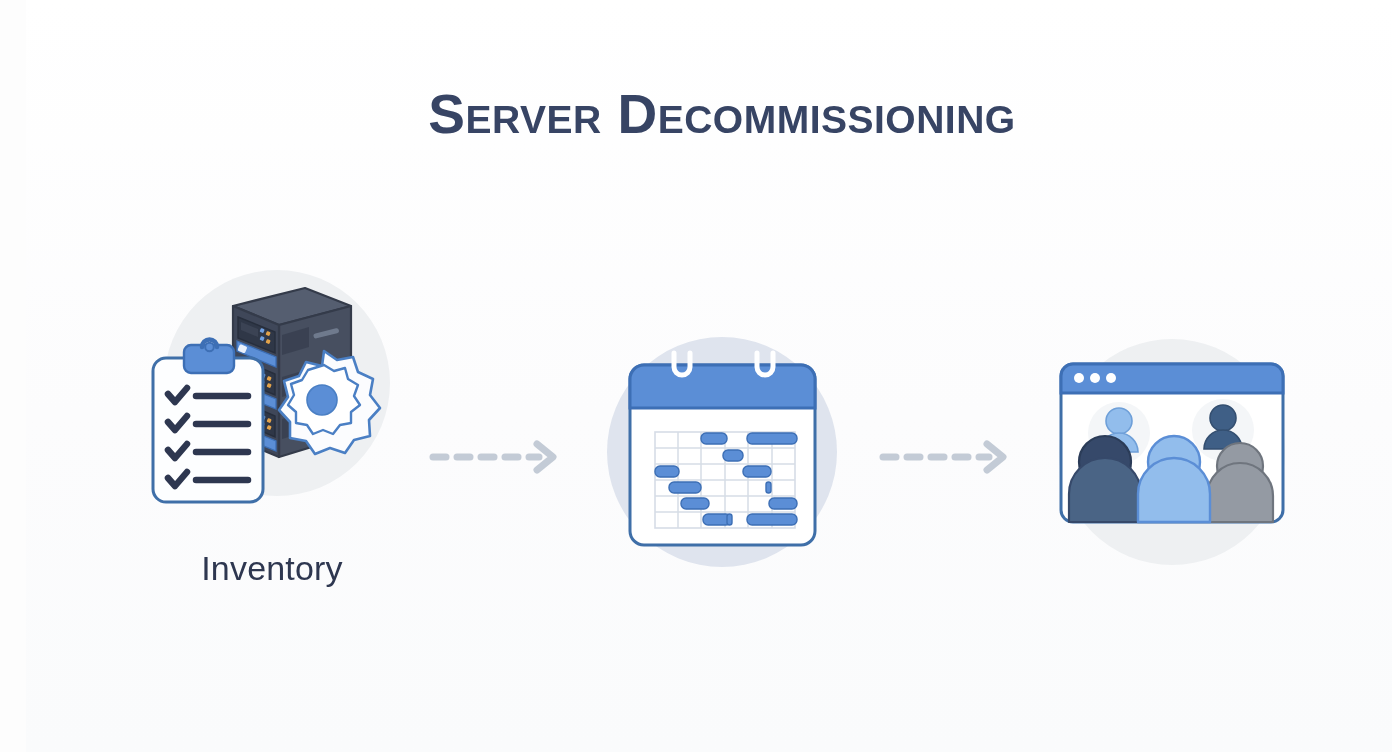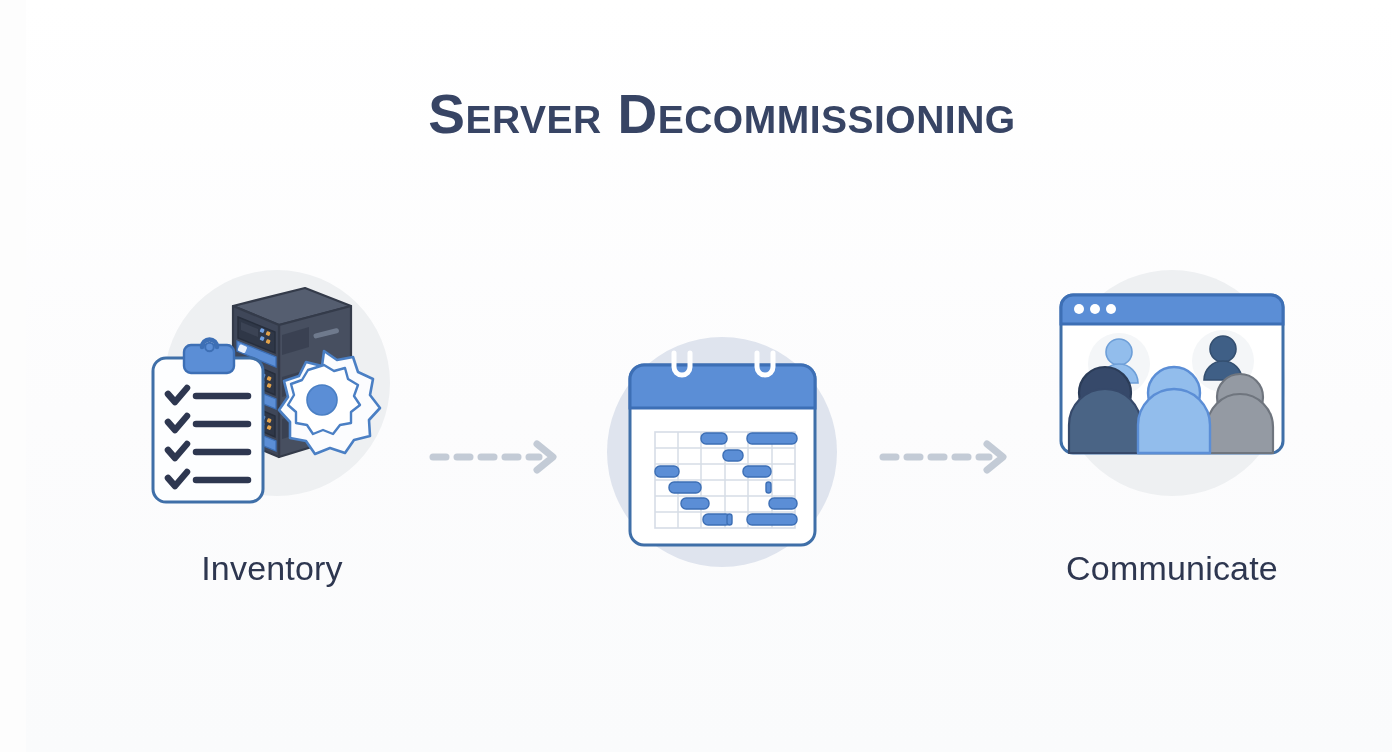--- a/index.html
+++ b/index.html
@@ -297,17 +297,16 @@
             <circle cx="68" cy="136" r="26" fill="#36496a" stroke="#2b3c58" stroke-width="2.2"></circle>
             <path d="M32 196 v-28 a36 36 0 0 1 72 0 v28 z" fill="#4a6485" stroke="#36496a" stroke-width="2.2" stroke-linejoin="round"></path>
           </g>
 
           <g>
             <circle cx="137" cy="136" r="26" fill="#92bdec" stroke="#5b8ed6" stroke-width="2.4"></circle>
             <path d="M101 196 v-28 a36 36 0 0 1 72 0 v28 z" fill="#92bdec" stroke="#5b8ed6" stroke-width="2.4" stroke-linejoin="round"></path>
           </g>
         </svg>
       </div>
-      <div class="step-label">Communicate</div>
     </div>
 
   </div>
 </div>
 
 </body></html>

